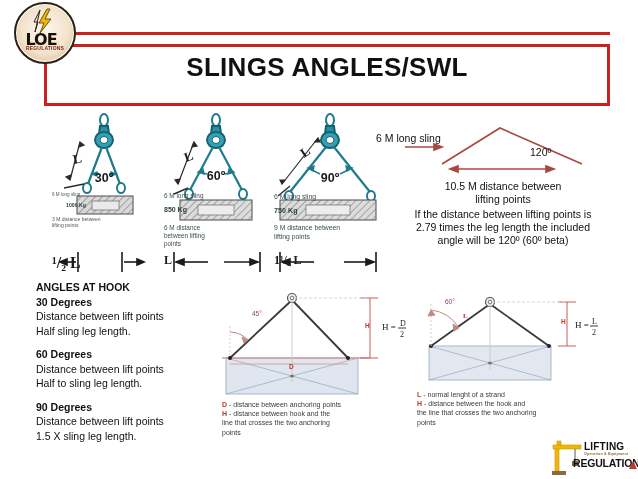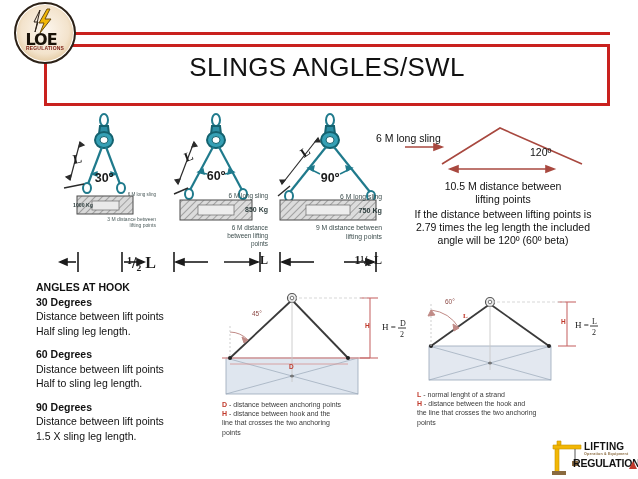--- a/index.html
+++ b/index.html
@@ -16,21 +16,21 @@
   
   .title-box{
     position:absolute;left:44px;top:44px;width:566px;height:62px;
     border:3px solid #C9211E;
     box-sizing:border-box;
     background:#fff;
   }
   .title-text{
     position:absolute;left:44px;top:52px;width:566px;
     text-align:center;
-    font-size:26px;font-weight:normal;letter-spacing:.3px;
+    font-size:26px;font-weight:bold;letter-spacing:.3px;
     color:#111;
   }
   .hdr-line-top{
     position:absolute;left:60px;top:32px;width:550px;height:3px;background:#C9211E;
   }
   .logo-badge{
     position:absolute;left:14px;top:2px;width:58px;height:58px;
     border-radius:50%;
     background:radial-gradient(circle at 50% 45%, #fdf7ef 0%, #f3e3cc 55%, #e2c79d 78%, #8a6a3f 100%);
     border:2px solid #2b2118;
@@ -48,21 +48,21 @@
   }
 
   
   .figs{position:absolute;left:52px;top:112px;width:330px;height:172px;}
   .fig{position:absolute;top:0;height:172px;}
   .fig1{left:0;width:104px;}
   .fig2{left:112px;width:104px;}
   .fig3{left:222px;width:108px;}
   .fig svg{display:block;}
   .scan-cap{
-    position:absolute;width:100%;text-align:right;
+    position:absolute;width:100%;text-align:left;
     color:#3d4a4a;font-family:"Liberation Sans",sans-serif;
   }
 
   
   .rpanel{position:absolute;left:372px;top:124px;width:262px;height:140px;}
   .rp-label{
     position:absolute;left:4px;top:8px;font-size:10.5px;color:#111;
   }
   .rp-angle{
     position:absolute;left:158px;top:22px;font-size:10.5px;color:#111;

